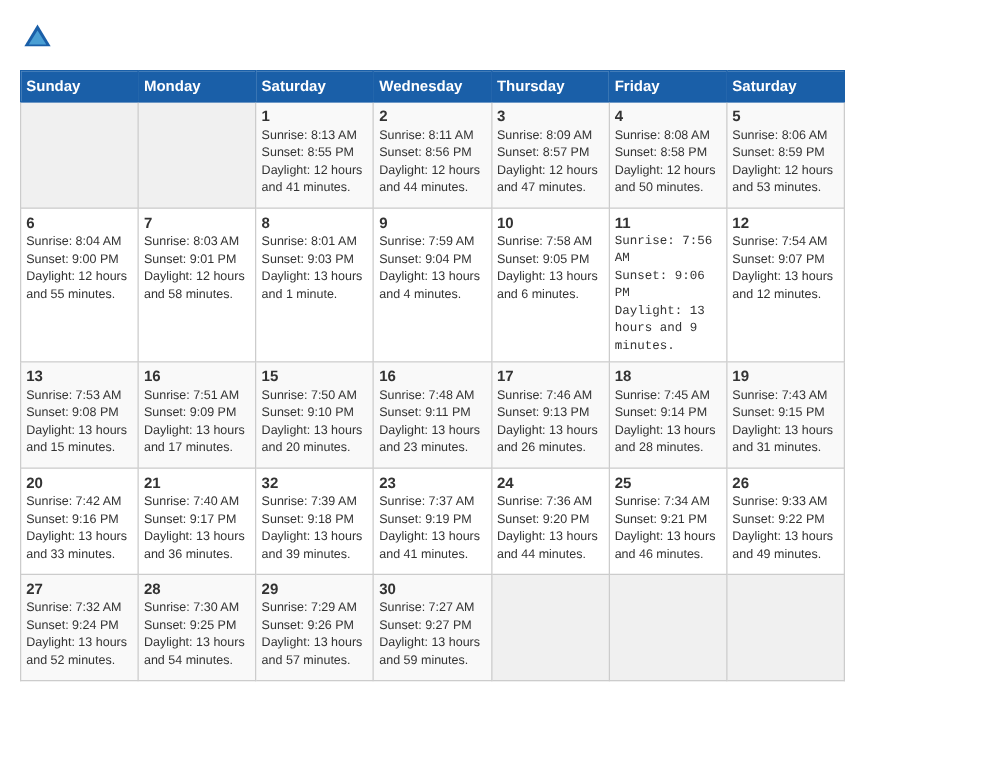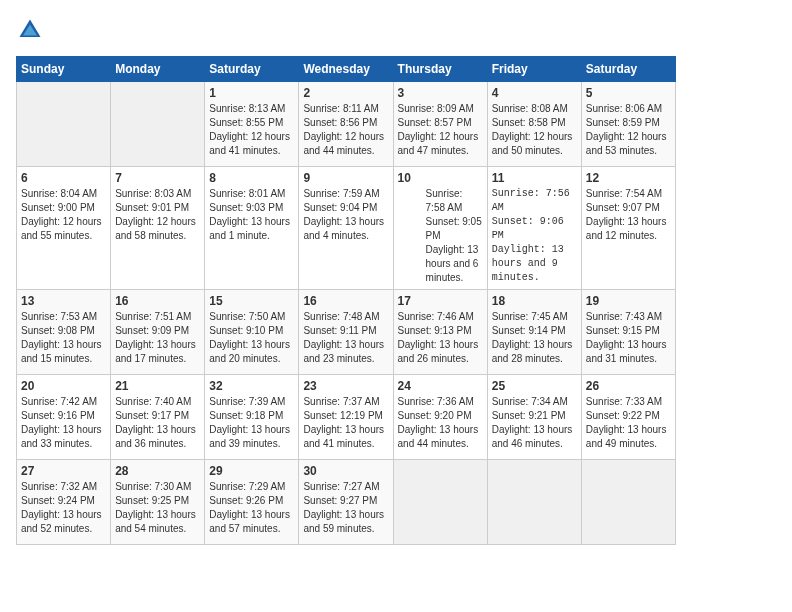--- a/index.html
+++ b/index.html
@@ -189,21 +189,21 @@
 Daylight: 13 hours and 1 minute.</div>
           </td>
           <td>
             <span class="day-number">9</span>
             <div class="day-info" style="white-space: pre-line;">Sunrise: 7:59 AM
 Sunset: 9:04 PM
 Daylight: 13 hours and 4 minutes.</div>
           </td>
           <td>
             <span class="day-number">10</span>
-            <div class="day-info" style="white-space: pre-line; margin-left: 28px;">Sunrise: 7:58 AM
+            <div class="day-info" style="white-space: pre-line;">Sunrise: 7:58 AM
 Sunset: 9:05 PM
 Daylight: 13 hours and 6 minutes.</div>
           </td>
           <td>
             <span class="day-number">11</span>
             <div class="day-info" style="white-space: pre-line; font-family: Liberation Mono, monospace;">Sunrise: 7:56 AM
 Sunset: 9:06 PM
 Daylight: 13 hours and 9 minutes.</div>
           </td>
           <td>
@@ -272,38 +272,38 @@
           </td>
           <td>
             <span class="day-number">32</span>
             <div class="day-info" style="white-space: pre-line;">Sunrise: 7:39 AM
 Sunset: 9:18 PM
 Daylight: 13 hours and 39 minutes.</div>
           </td>
           <td>
             <span class="day-number">23</span>
             <div class="day-info" style="white-space: pre-line;">Sunrise: 7:37 AM
-Sunset: 12:19 PM
+Sunset: 9:19 PM
 Daylight: 13 hours and 41 minutes.</div>
           </td>
           <td>
             <span class="day-number">24</span>
             <div class="day-info" style="white-space: pre-line;">Sunrise: 7:36 AM
 Sunset: 9:20 PM
 Daylight: 13 hours and 44 minutes.</div>
           </td>
           <td>
             <span class="day-number">25</span>
             <div class="day-info" style="white-space: pre-line;">Sunrise: 7:34 AM
 Sunset: 9:21 PM
 Daylight: 13 hours and 46 minutes.</div>
           </td>
           <td>
             <span class="day-number">26</span>
-            <div class="day-info" style="white-space: pre-line;">Sunrise: 7:33 AM
+            <div class="day-info" style="white-space: pre-line;">Sunrise: 9:33 AM
 Sunset: 9:22 PM
 Daylight: 13 hours and 49 minutes.</div>
           </td>
         </tr>
         <tr>
           <td>
             <span class="day-number">27</span>
             <div class="day-info" style="white-space: pre-line;">Sunrise: 7:32 AM
 Sunset: 9:24 PM
 Daylight: 13 hours and 52 minutes.</div>

